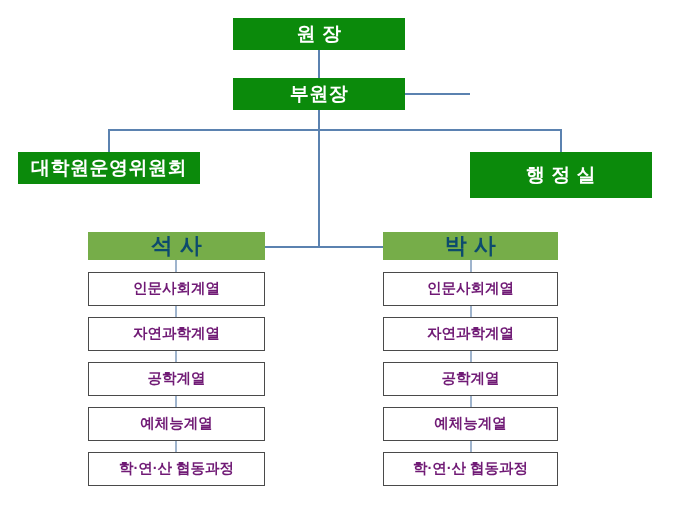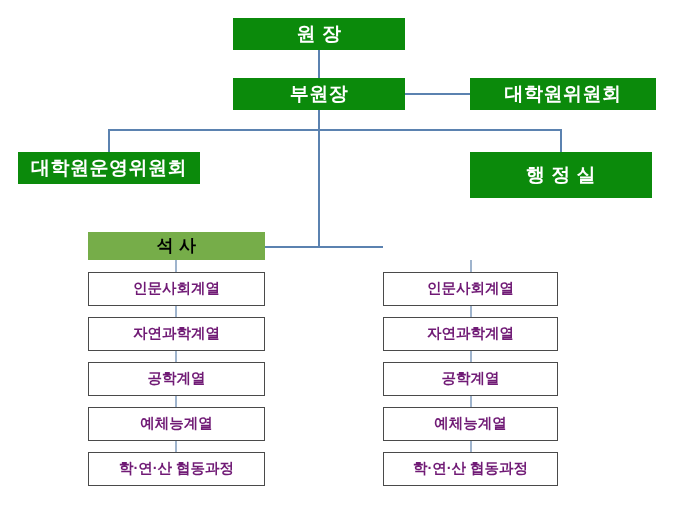--- a/index.html
+++ b/index.html
@@ -32,23 +32,23 @@
     background: #0b8a0b;
     color: #ffffff;
     font-weight: bold;
     font-size: 19px;
     letter-spacing: 0.5px;
     border: 1px solid #0b8a0b;
   }
   
   .node.level-mid {
     background: #76ad49;
-    color: #000000;
+    color: #0c4a6e;
     font-weight: bold;
-    font-size: 17px;
+    font-size: 22px;
     letter-spacing: 0.5px;
     border: 1px solid #76ad49;
   }
   
   .node.level-leaf {
     background: #ffffff;
     color: #701a75;
     font-weight: bold;
     font-size: 14.5px;
     border: 1.6px solid #4a4a4a;
@@ -90,36 +90,36 @@
   <div class="conn leaf-link" style="left:470px; top:260px; height:192px;"></div>
 
   <div class="node level-dark" style="left:233px; top:18px; width:172px; height:32px;">
     <span class="node-label">원  장</span>
   </div>
 
   <div class="node level-dark" style="left:233px; top:78px; width:172px; height:32px;">
     <span class="node-label">부원장</span>
   </div>
 
-  <div class="node level-dark" style="left:470px; top:78px; width:186px; height:32px;">
-    <span class="node-label">대학원위원회</span>
-  </div>
 
   <div class="node level-dark" style="left:18px; top:152px; width:182px; height:32px;">
     <span class="node-label">대학원운영위원회</span>
   </div>
 
   <div class="node level-dark" style="left:470px; top:152px; width:182px; height:46px;">
     <span class="node-label">행 정 실</span>
   </div>
 
   <div class="node level-mid" style="left:88px; top:232px; width:177px; height:28px;">
     <span class="node-label">석  사</span>
   </div>
 
+  <div class="node level-mid" style="left:383px; top:232px; width:175px; height:28px;">
+    <span class="node-label">박  사</span>
+  </div>
 
   <div class="node level-leaf" style="left:88px; top:272px; width:177px; height:34px;">
     <span class="node-label">인문사회계열</span>
   </div>
   <div class="node level-leaf" style="left:88px; top:317px; width:177px; height:34px;">
     <span class="node-label">자연과학계열</span>
   </div>
   <div class="node level-leaf" style="left:88px; top:362px; width:177px; height:34px;">
     <span class="node-label">공학계열</span>
   </div>

